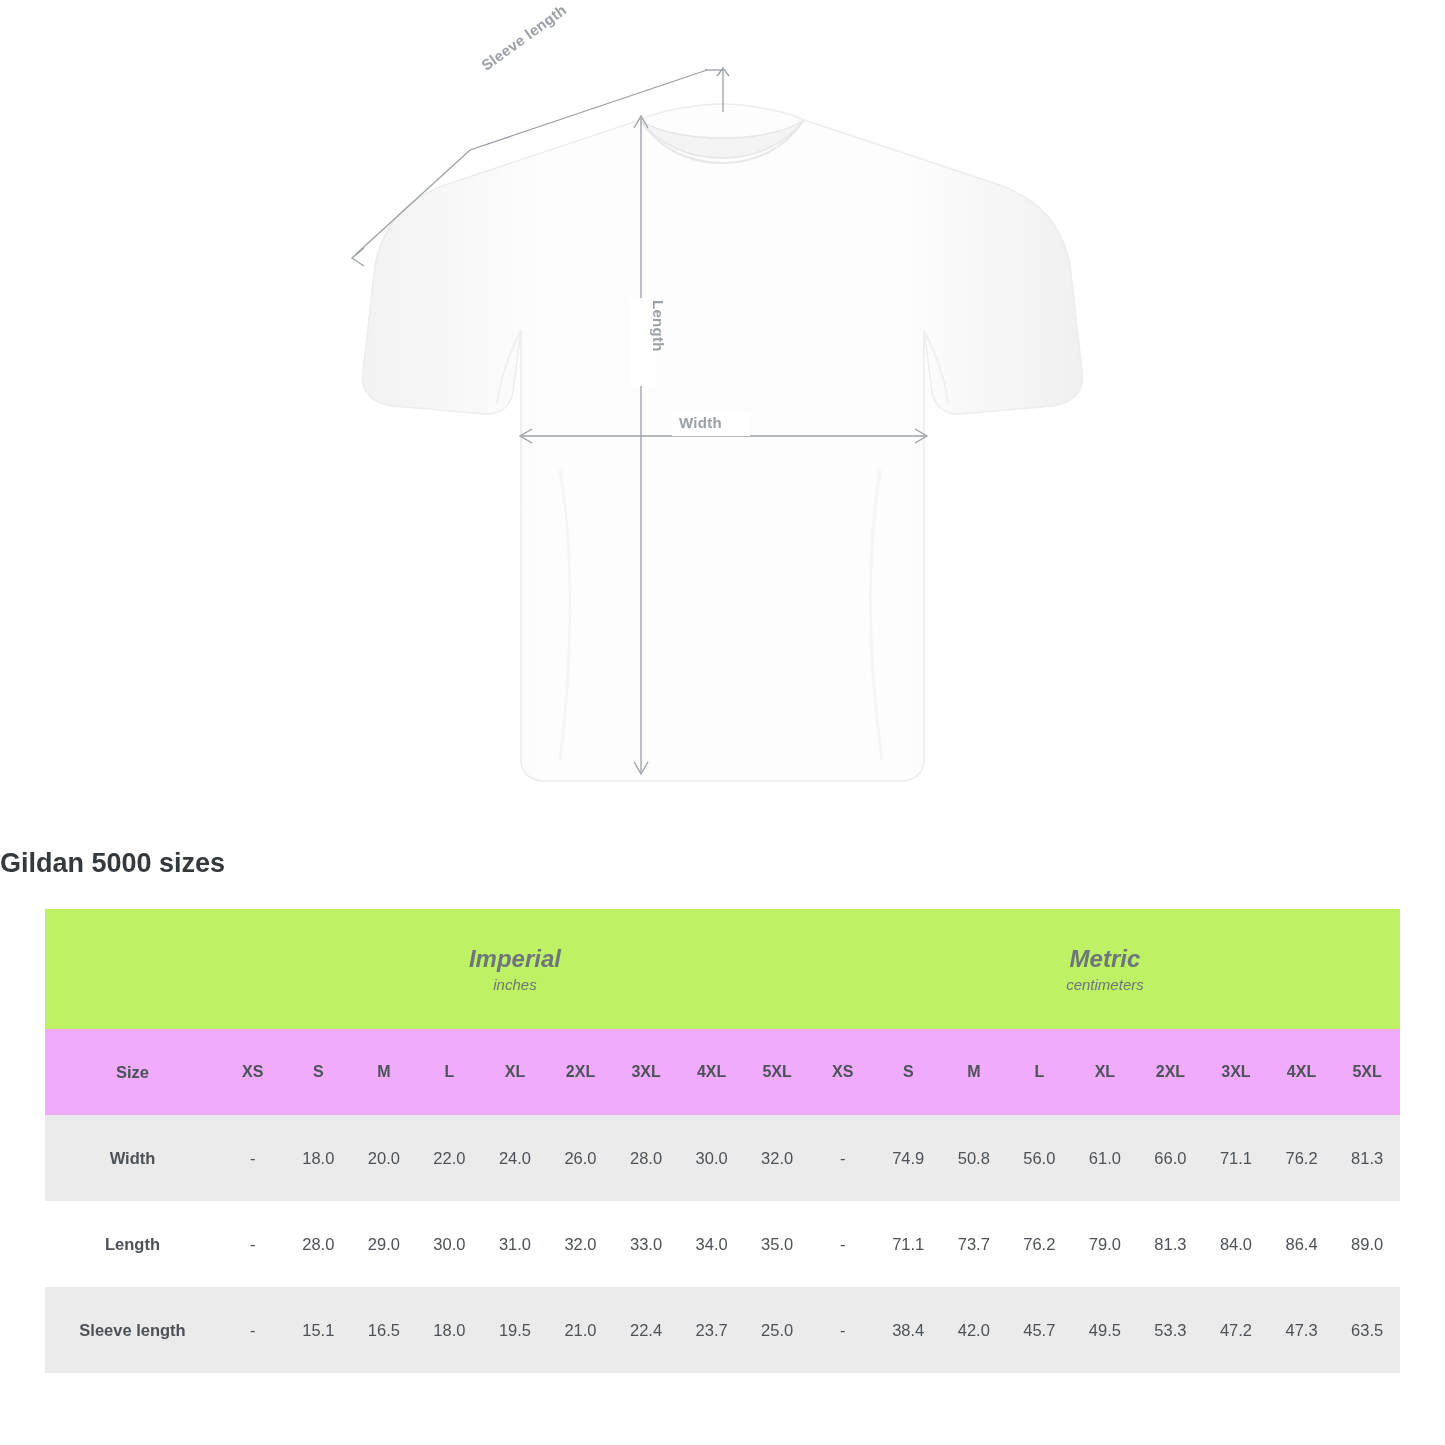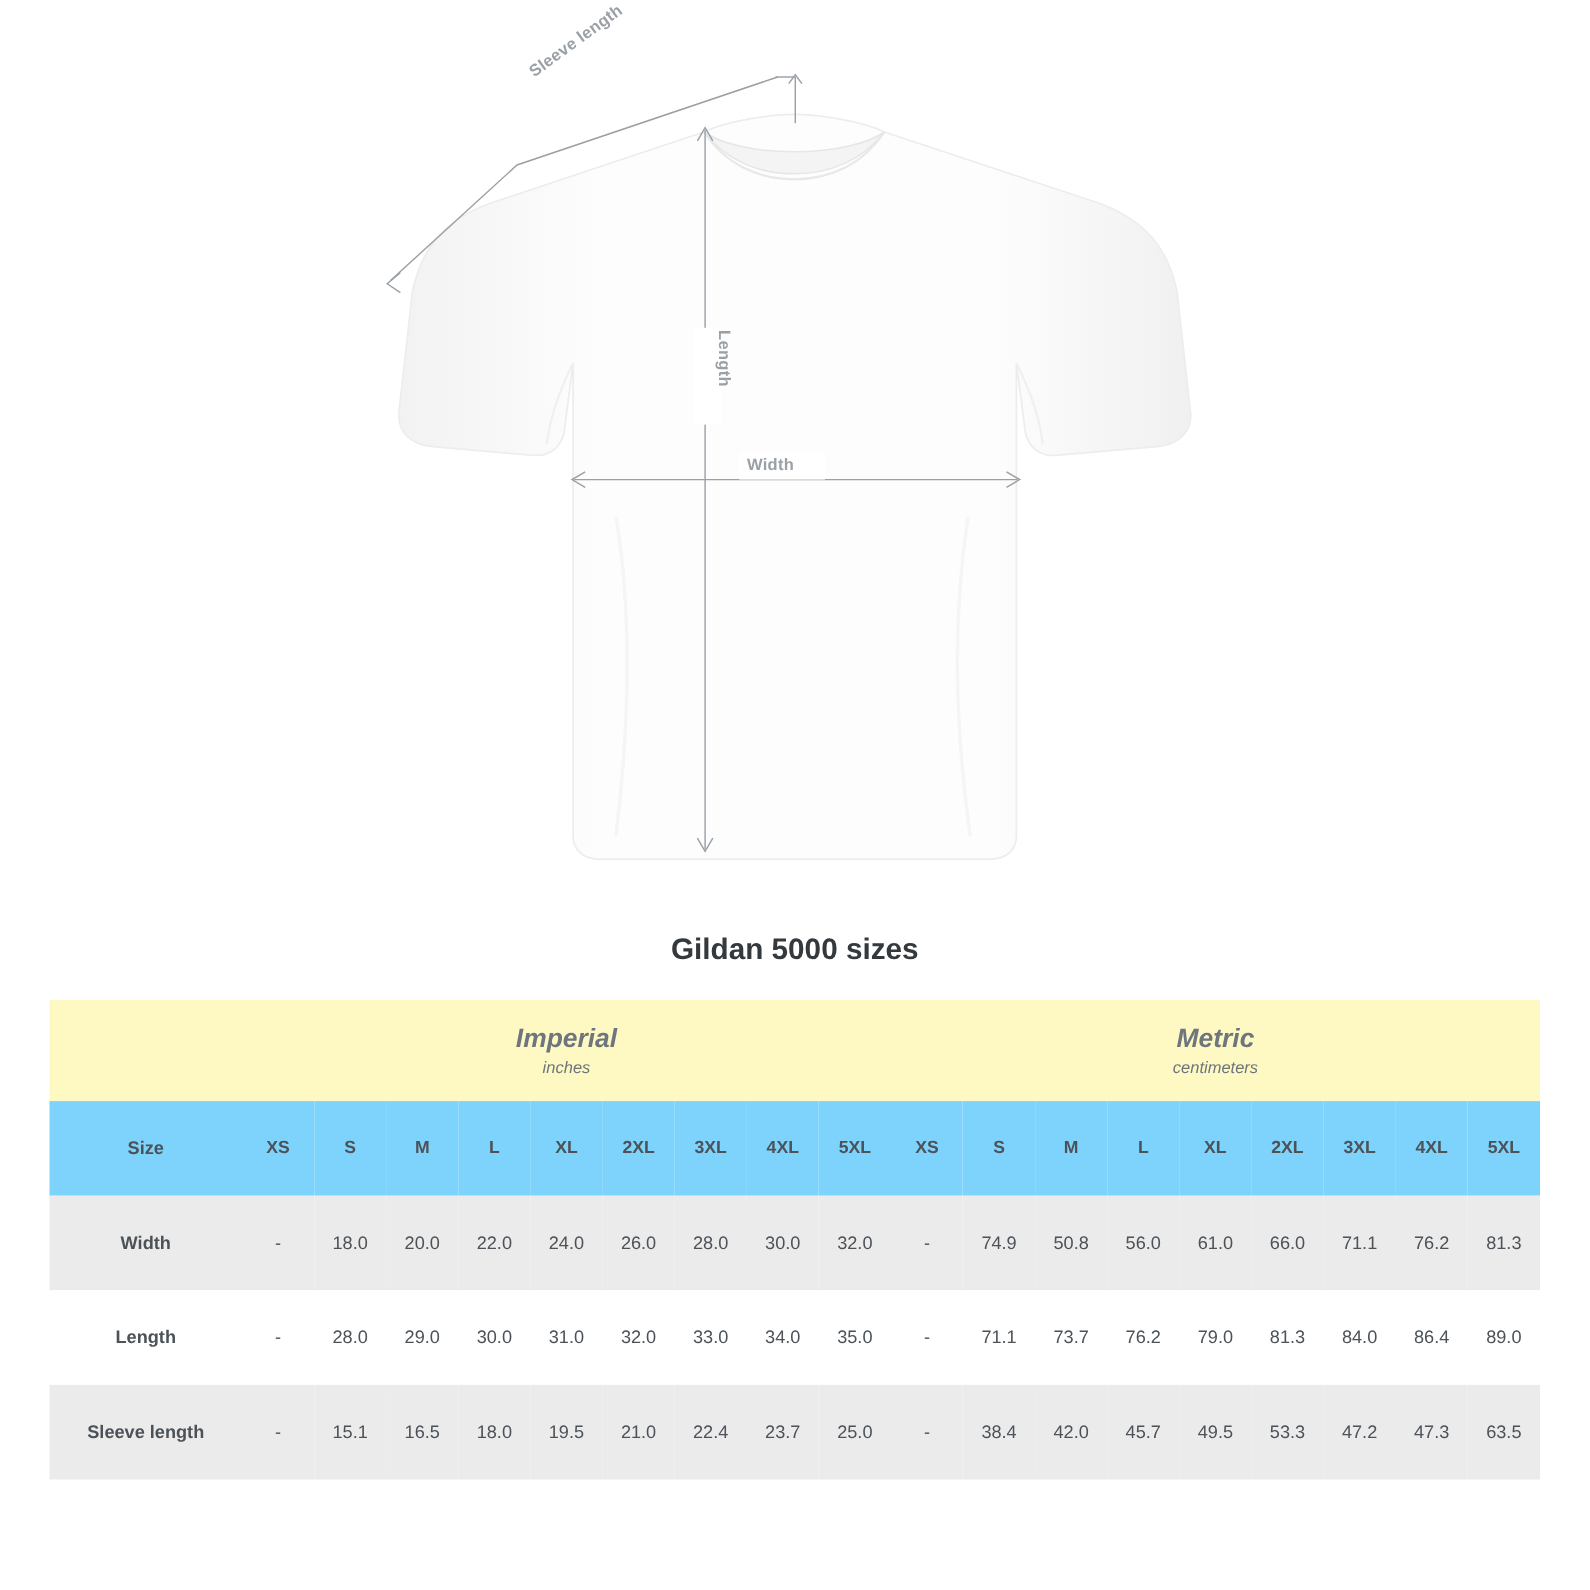--- a/index.html
+++ b/index.html
@@ -50,21 +50,21 @@
     writing-mode: vertical-rl;
     text-orientation: mixed;
   }
   .label-width {
     left: 679px;
     top: 414px;
   }
 
   
   .chart-title {
-    text-align: center;
+    text-align: left;
     font-size: 27px;
     font-weight: bold;
     color: #34393d;
     margin: 18px 0 0 0;
   }
   .chart-note {
     text-align: center;
     font-size: 16.5px;
     font-style: italic;
     color: #6e757c;
@@ -79,43 +79,43 @@
     border-collapse: collapse;
     width: 1355px;
     table-layout: fixed;
   }
   table.size-table td, table.size-table th {
     border: none;
     text-align: center;
     vertical-align: middle;
   }
   .unit-head td {
-    background: #fef9c3;
-    height: 92px;
+    background: #bef264;
+    height: 120px;
     padding: 0;
   }
   .unit-name {
     font-size: 24px;
     font-style: italic;
     font-weight: bold;
     color: #6e757c;
     line-height: 1.15;
   }
   .unit-sub {
     font-size: 15px;
     font-style: italic;
     color: #6e757c;
     margin-top: 4px;
   }
   .head-row td {
     height: 84px;
     font-size: 16px;
     font-weight: bold;
     color: #4c5257;
-    background: #7dd3fc;
+    background: #f0abfc;
   }
   .head-row td.rowlabel {
     font-size: 16.5px;
   }
   .data-row td {
     height: 84px;
     font-size: 16.5px;
     color: #4c5257;
     background: #ffffff;
   }

